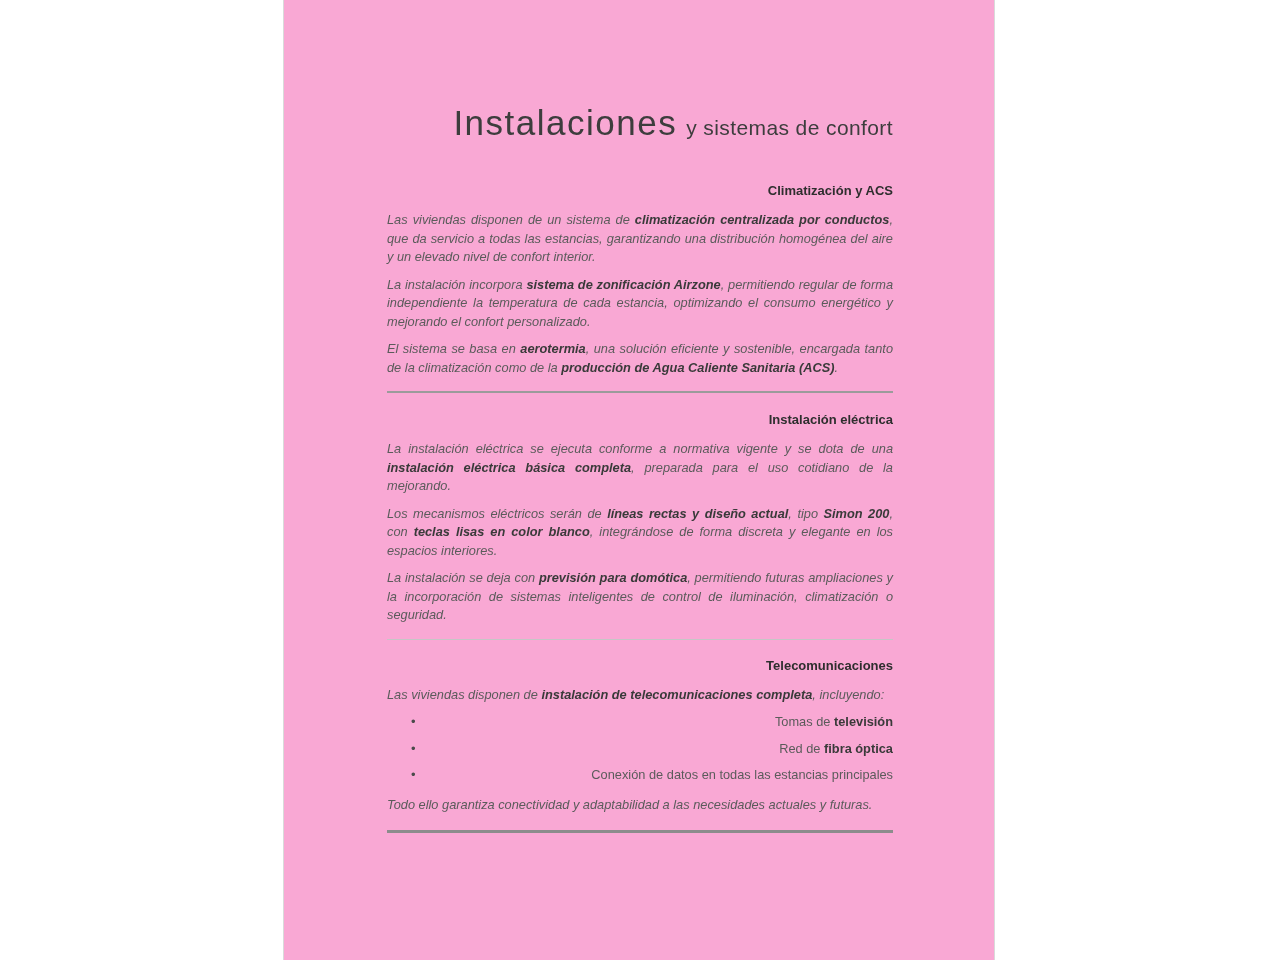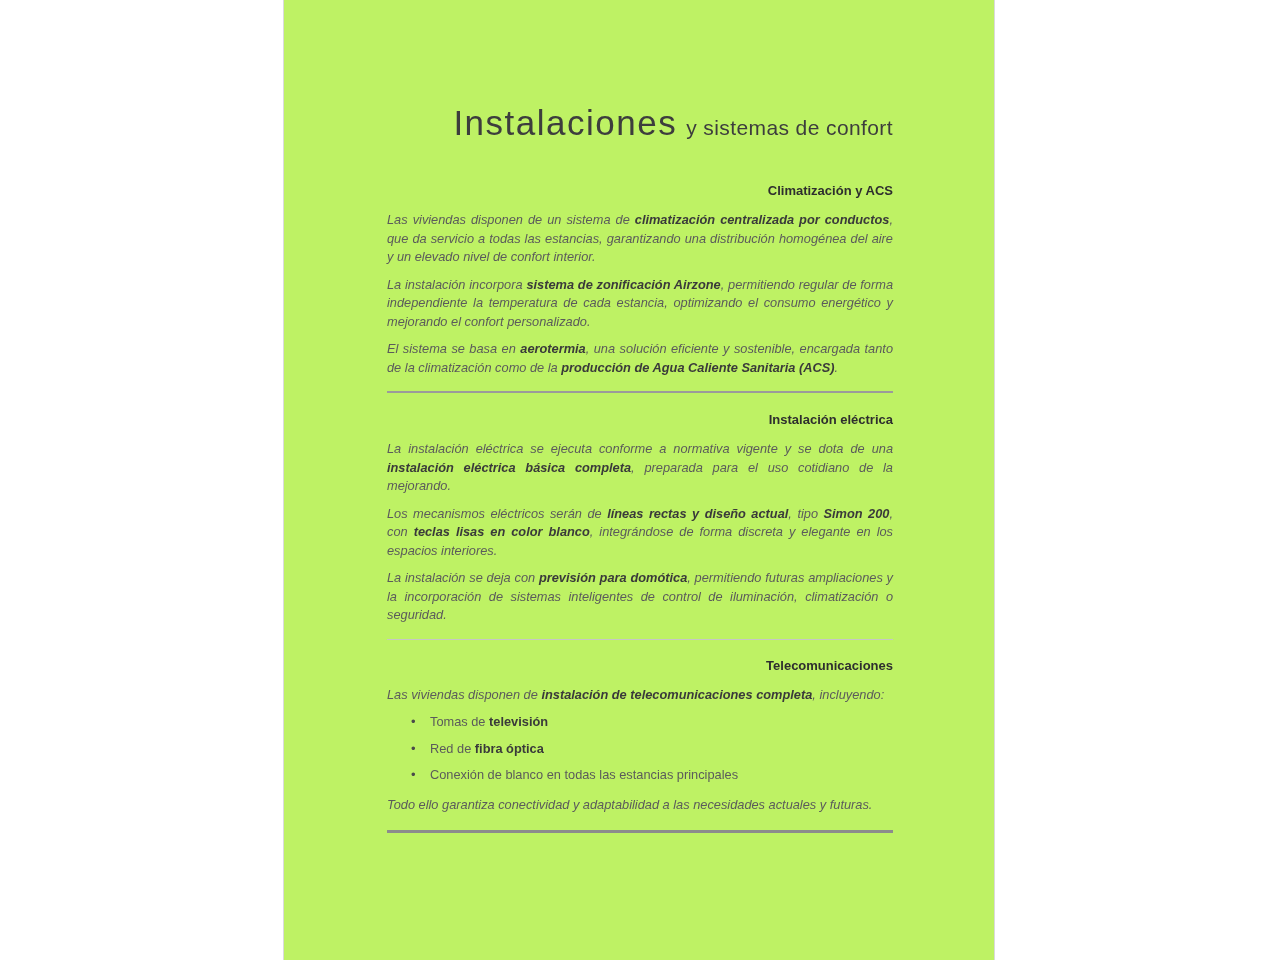--- a/index.html
+++ b/index.html
@@ -8,21 +8,21 @@
     width: 1280px; height: 960px;
     background: #ffffff;
     font-family: "Liberation Sans", sans-serif;
     overflow: hidden;
   }
   .viewport { position: relative; width: 1280px; height: 960px; background:#ffffff; }
   .page {
     position: absolute;
     left: 283px; top: 0;
     width: 712px; height: 960px;
-    background: #bef264;
+    background: #f9a8d4;
     border-left: 1px solid #dadada;
     border-right: 1px solid #dadada;
   }
   .content {
     padding: 103px 101px 0 103px;   
     color: #5b5b5b;
     font-size: 12.8px;
     line-height: 18.5px;
   }
   .doc-title {
@@ -60,20 +60,21 @@
   ul.bullet-list {
     list-style: none;
     margin: 4px 0 11px 0;
     padding: 0 0 0 24px;
   }
   ul.bullet-list li {
     position: relative;
     padding-left: 19px;
     margin-bottom: 8px;
     line-height: 18.5px;
+    text-align: right;
   }
   ul.bullet-list li::before {
     content: "\2022";
     position: absolute;
     left: 0; top: 0;
     color: #4a4a4a;
     font-size: 13px;
   }
   .divider { width: 100%; }
   .divider.medium { border-top: 2px solid #9b9b9b; margin: 14px 0 19px 0; }
@@ -101,21 +102,21 @@
             <p class="paragraph"><span>Los mecanismos eléctricos serán de </span><b>líneas rectas y diseño actual</b><span>, tipo </span><b>Simon 200</b><span>, con </span><b>teclas lisas en color blanco</b><span>, integrándose de forma discreta y elegante en los espacios interiores.</span></p>
             <p class="paragraph"><span>La instalación se deja con </span><b>previsión para domótica</b><span>, permitiendo futuras ampliaciones y la incorporación de sistemas inteligentes de control de iluminación, climatización o seguridad.</span></p>
             <div class="divider thin"></div>
           </section>
           <section class="section">
             <h3 class="section-heading">Telecomunicaciones</h3>
             <p class="paragraph"><span>Las viviendas disponen de </span><b>instalación de telecomunicaciones completa</b><span>, incluyendo:</span></p>
             <ul class="bullet-list">
               <li><span>Tomas de </span><b>televisión</b></li>
               <li><span>Red de </span><b>fibra óptica</b></li>
-              <li><span>Conexión de blanco en todas las estancias principales</span></li>
+              <li><span>Conexión de datos en todas las estancias principales</span></li>
             </ul>
             <p class="paragraph"><span>Todo ello garantiza conectividad y adaptabilidad a las necesidades actuales y futuras.</span></p>
             <div class="divider thick"></div>
           </section>
         </div>
     </div>
   </div>
 </div>
 
 </body></html>

